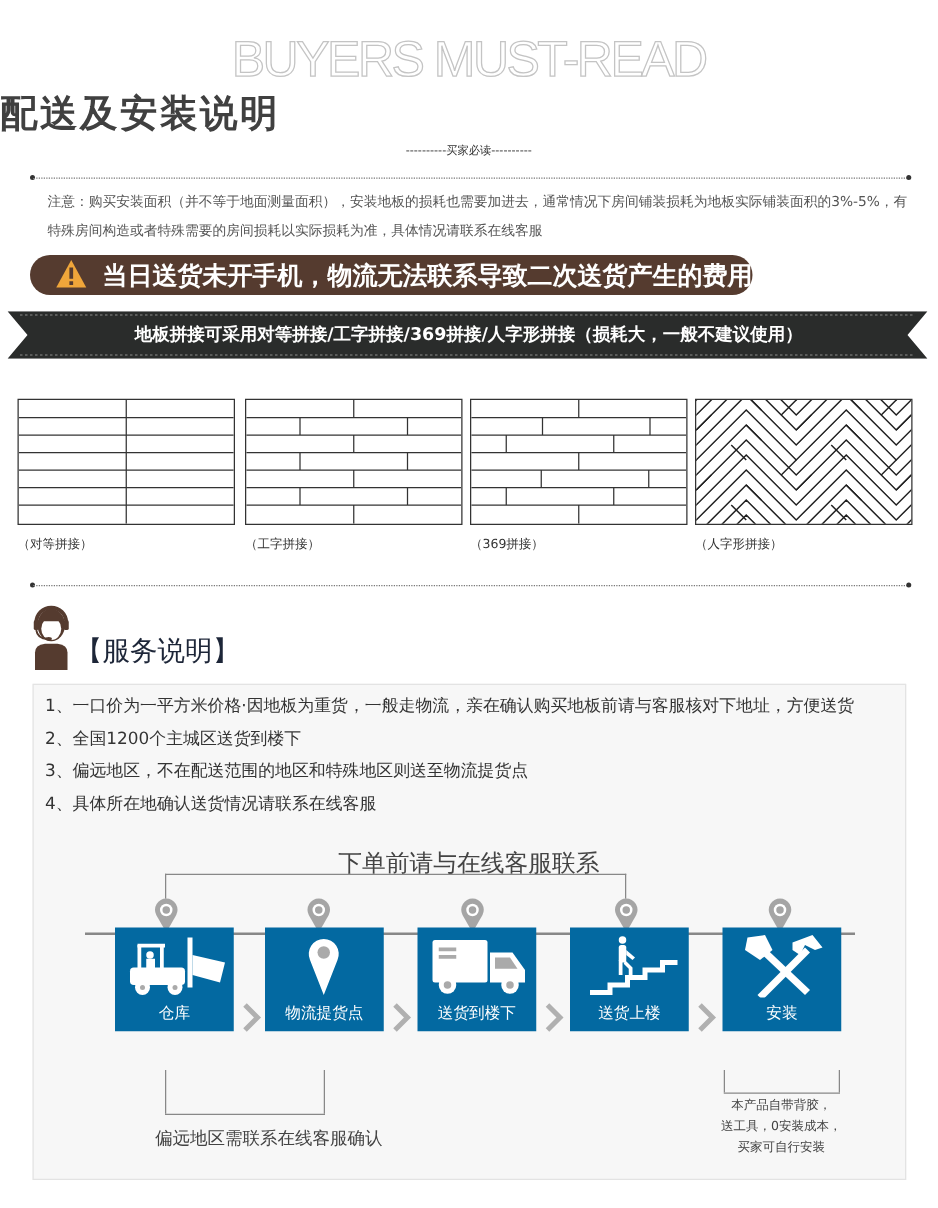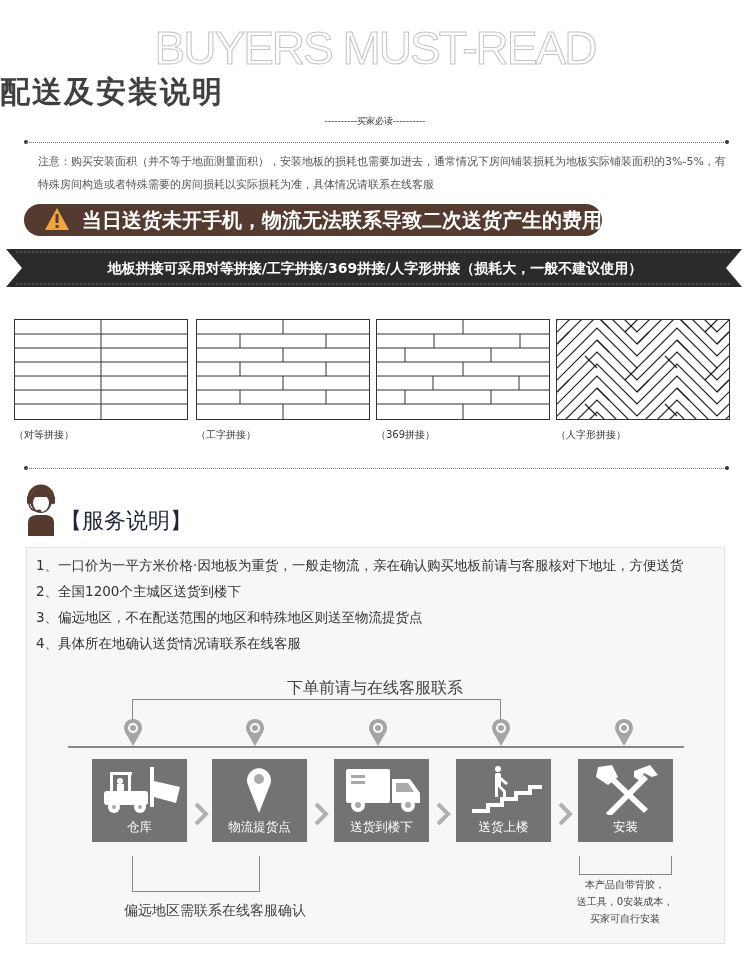--- a/index.html
+++ b/index.html
@@ -1,37 +1,37 @@
 <!DOCTYPE html>
 <html><head>
 <meta charset="utf-8">
 <style>
   * { box-sizing: border-box; margin: 0; padding: 0; }
   body { width: 750px; height: 966px; background: #ffffff; font-family: "DejaVu Sans", "Liberation Sans", sans-serif; position: relative; overflow: hidden; color: #333; }
   .abs { position: absolute; }
-  .hero-en { left: 0; width: 750px; top: 22px; text-align: center; font-family: "Liberation Sans", sans-serif; font-weight: 300; font-size: 46px; letter-spacing: -2px; color: transparent; -webkit-text-stroke: 1px #c4c4c4; line-height: 52px; }
+  .hero-en { left: 0; width: 750px; top: 22px; text-align: center; font-family: "Liberation Sans", sans-serif; font-weight: 300; font-size: 40px; letter-spacing: -2px; color: transparent; -webkit-text-stroke: 1px #c4c4c4; line-height: 52px; }
   .hero-cn { left: 0; width: 750px; top: 72px; text-align: left; font-size: 30px; font-weight: bold; color: #404040; letter-spacing: 2px; line-height: 40px; }
   .hero-sub { left: 0; width: 750px; top: 114px; text-align: center; font-size: 9px; color: #333; line-height: 14px; }
   .divider { height: 0; border-top: 1px dotted #777; }
   .dot { width: 4px; height: 4px; background: #333; border-radius: 50%; }
   .notice { left: 38px; top: 150px; width: 690px; font-size: 11px; color: #555; line-height: 23px; }
   .warn-pill { left: 24px; top: 204px; width: 578px; height: 32px; background: #553b2f; border-radius: 16px; }
   .warn-text { left: 82px; top: 204px; height: 32px; line-height: 32px; color: #fff; font-size: 20px; font-weight: bold; white-space: nowrap; }
   .ribbon { left: 6px; top: 249px; width: 736px; height: 38px; }
   .ribbon-text { left: 0; width: 750px; top: 249px; height: 56px; line-height: 38px; text-align: center; color: #fff; font-size: 14px; font-weight: bold; white-space: nowrap; }
   .pattern { top: 319px; width: 174px; height: 101px; border: 1px solid #333; background: #fff; }
   .pattern svg { display: block; }
   .pattern-label { top: 428px; width: 174px; font-size: 10px; color: #333; }
   .svc-title { left: 60px; top: 506px; font-size: 22px; color: #1d2638; font-weight: normal; white-space: nowrap; }
   .panel { left: 26px; top: 547px; width: 699px; height: 397px; background: #f7f7f7; border: 1px solid #e3e3e3; }
   .svc-item { left: 36px; font-size: 13.5px; color: #333; white-space: nowrap; line-height: 20px; }
-  .flow-top-label { left: 0; width: 750px; top: 678px; text-align: center; font-size: 16px; color: #444; }
+  .flow-top-label { left: 0; width: 750px; top: 678px; text-align: center; font-size: 19px; color: #444; }
   .hline { background: #888; }
   .vline { background: #888; width: 1px; }
-  .step-box { top: 759px; width: 95px; height: 83px; background: #737373; }
+  .step-box { top: 742px; width: 95px; height: 83px; background: #0369a1; }
   .step-label { position: absolute; left: 0; bottom: 6px; width: 100%; text-align: center; color: #fff; font-size: 12.5px; }
   .step-icon { position: absolute; left: 0; top: 4px; width: 100%; height: 52px; }
   .chev { top: 800px; width: 20px; height: 28px; }
   .remote-label { left: 124px; top: 902px; font-size: 14px; color: #444; white-space: nowrap; }
   .install-note { left: 576px; top: 876px; width: 98px; text-align: center; font-size: 10px; color: #444; line-height: 17px; }
 </style>
 </head>
 <body>
 
 <div class="abs hero-en">BUYERS MUST-READ</div>

